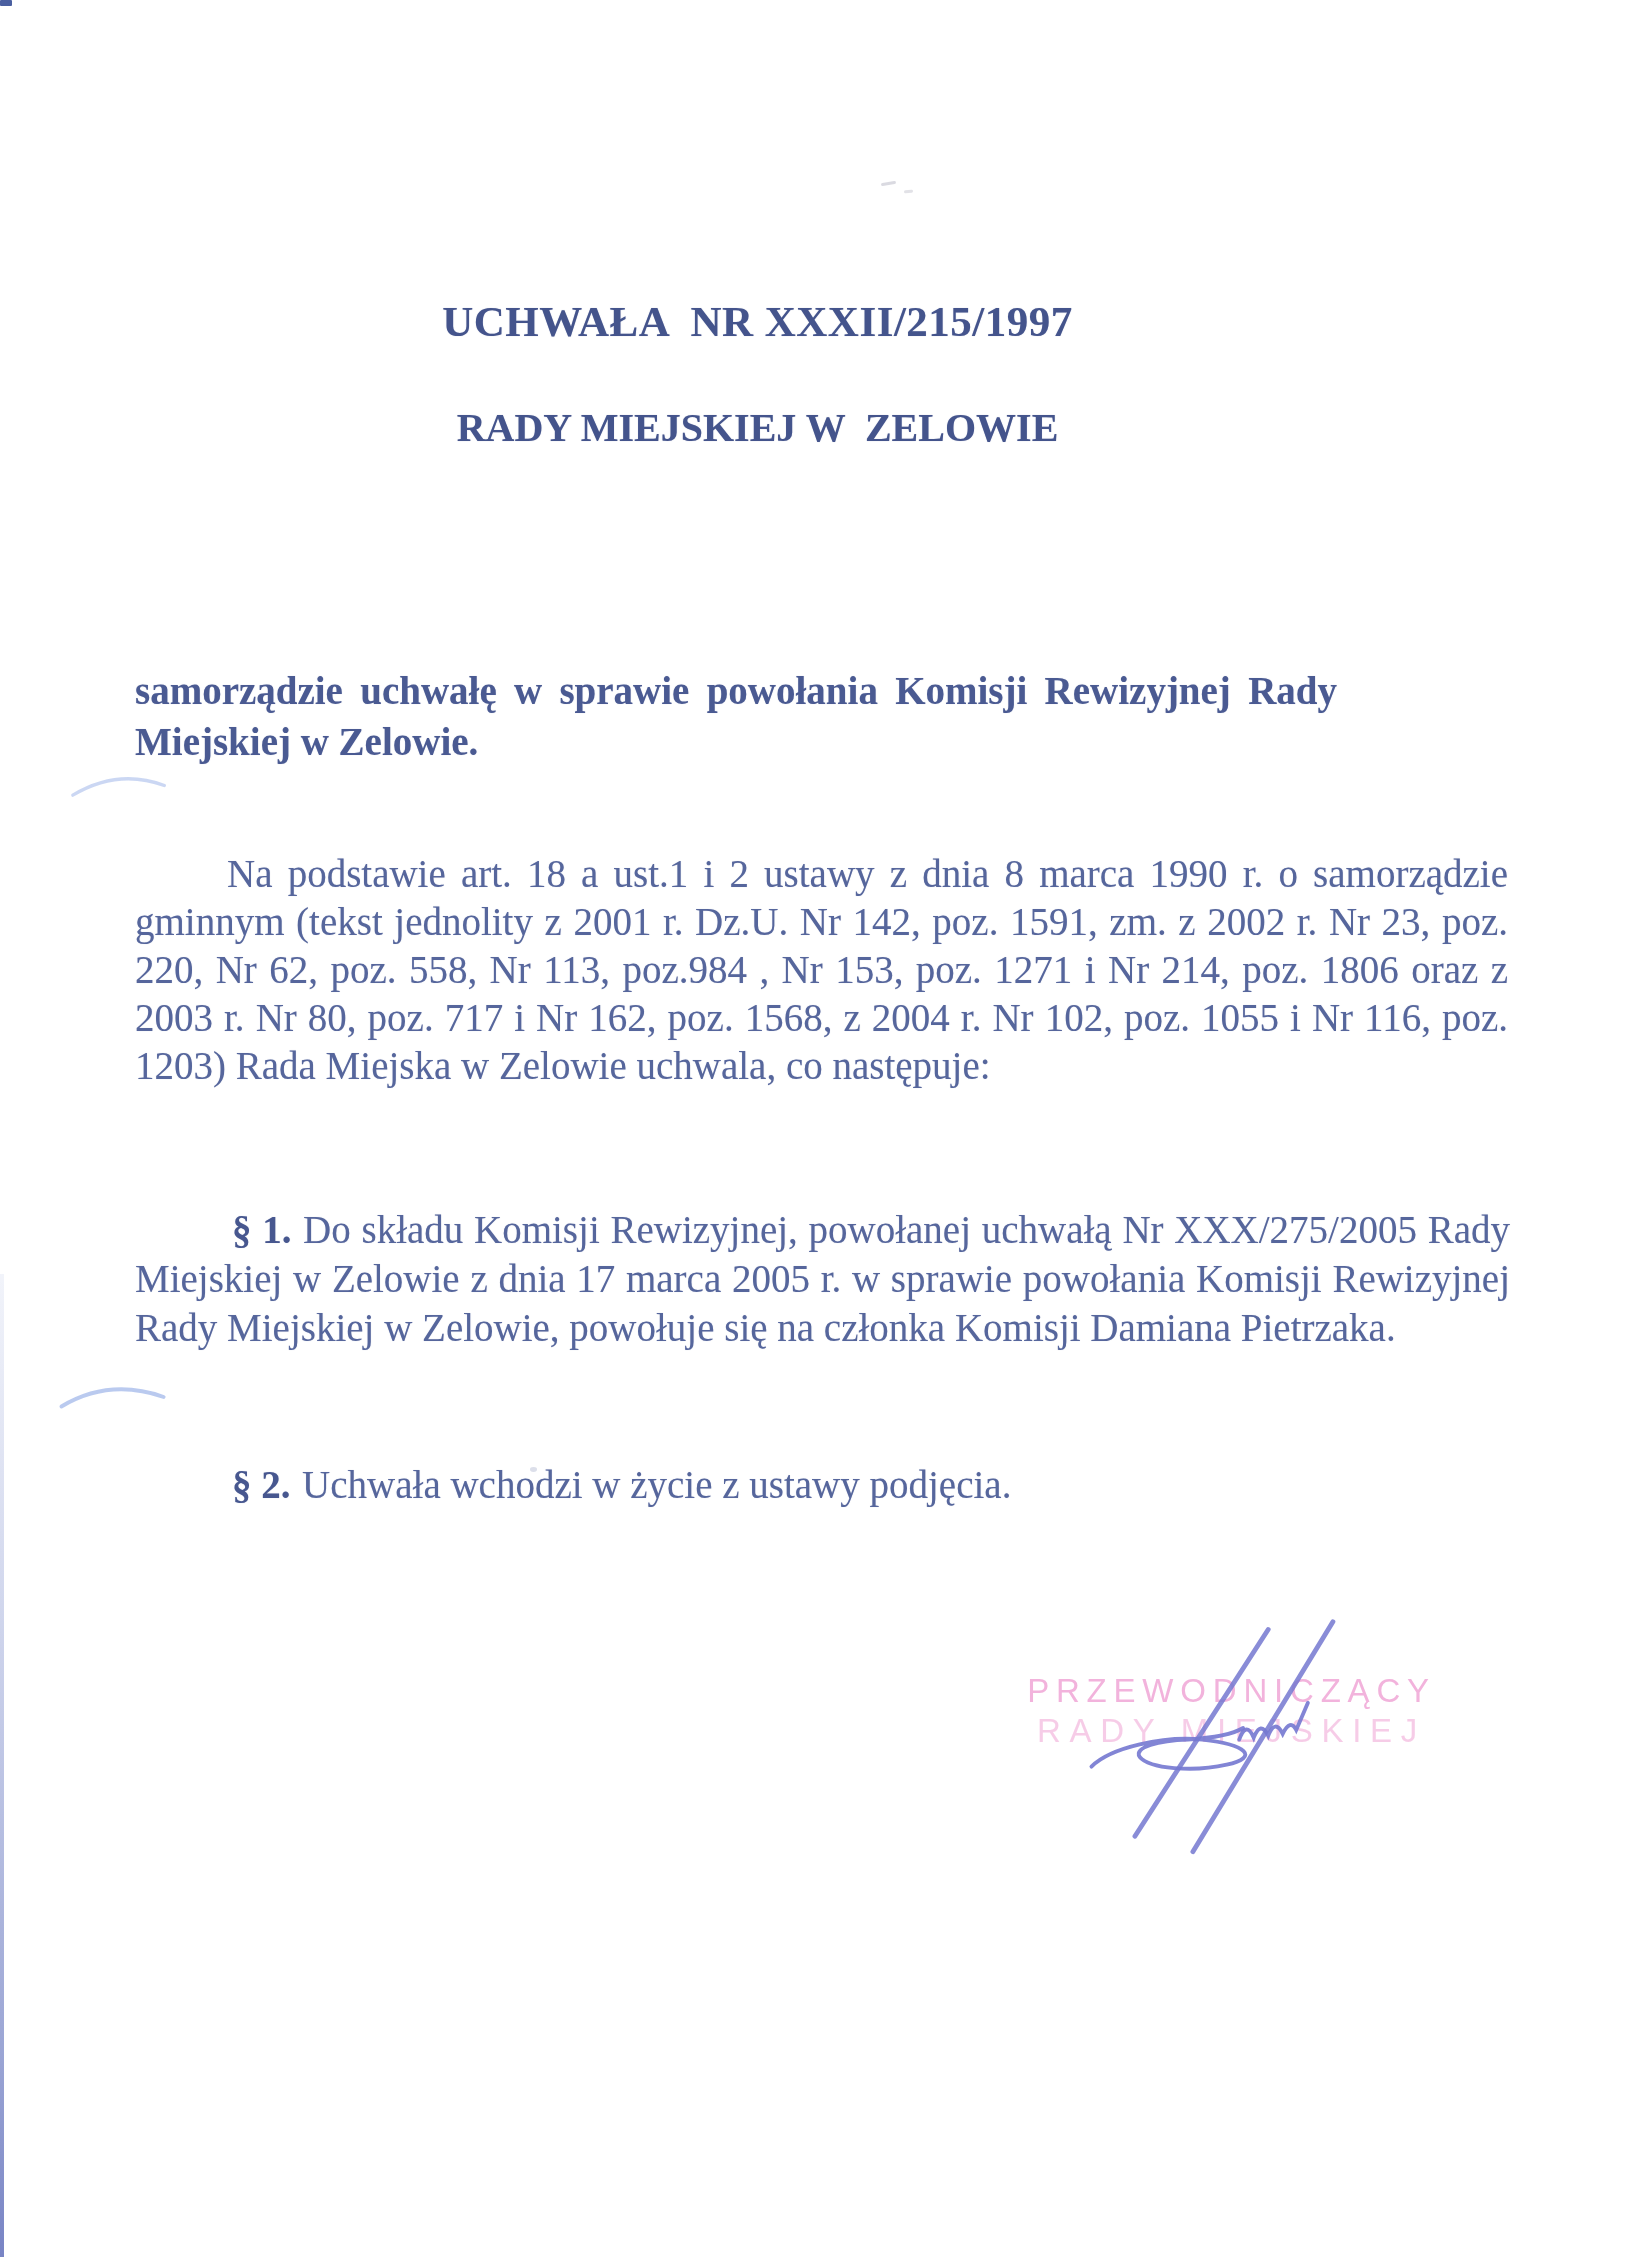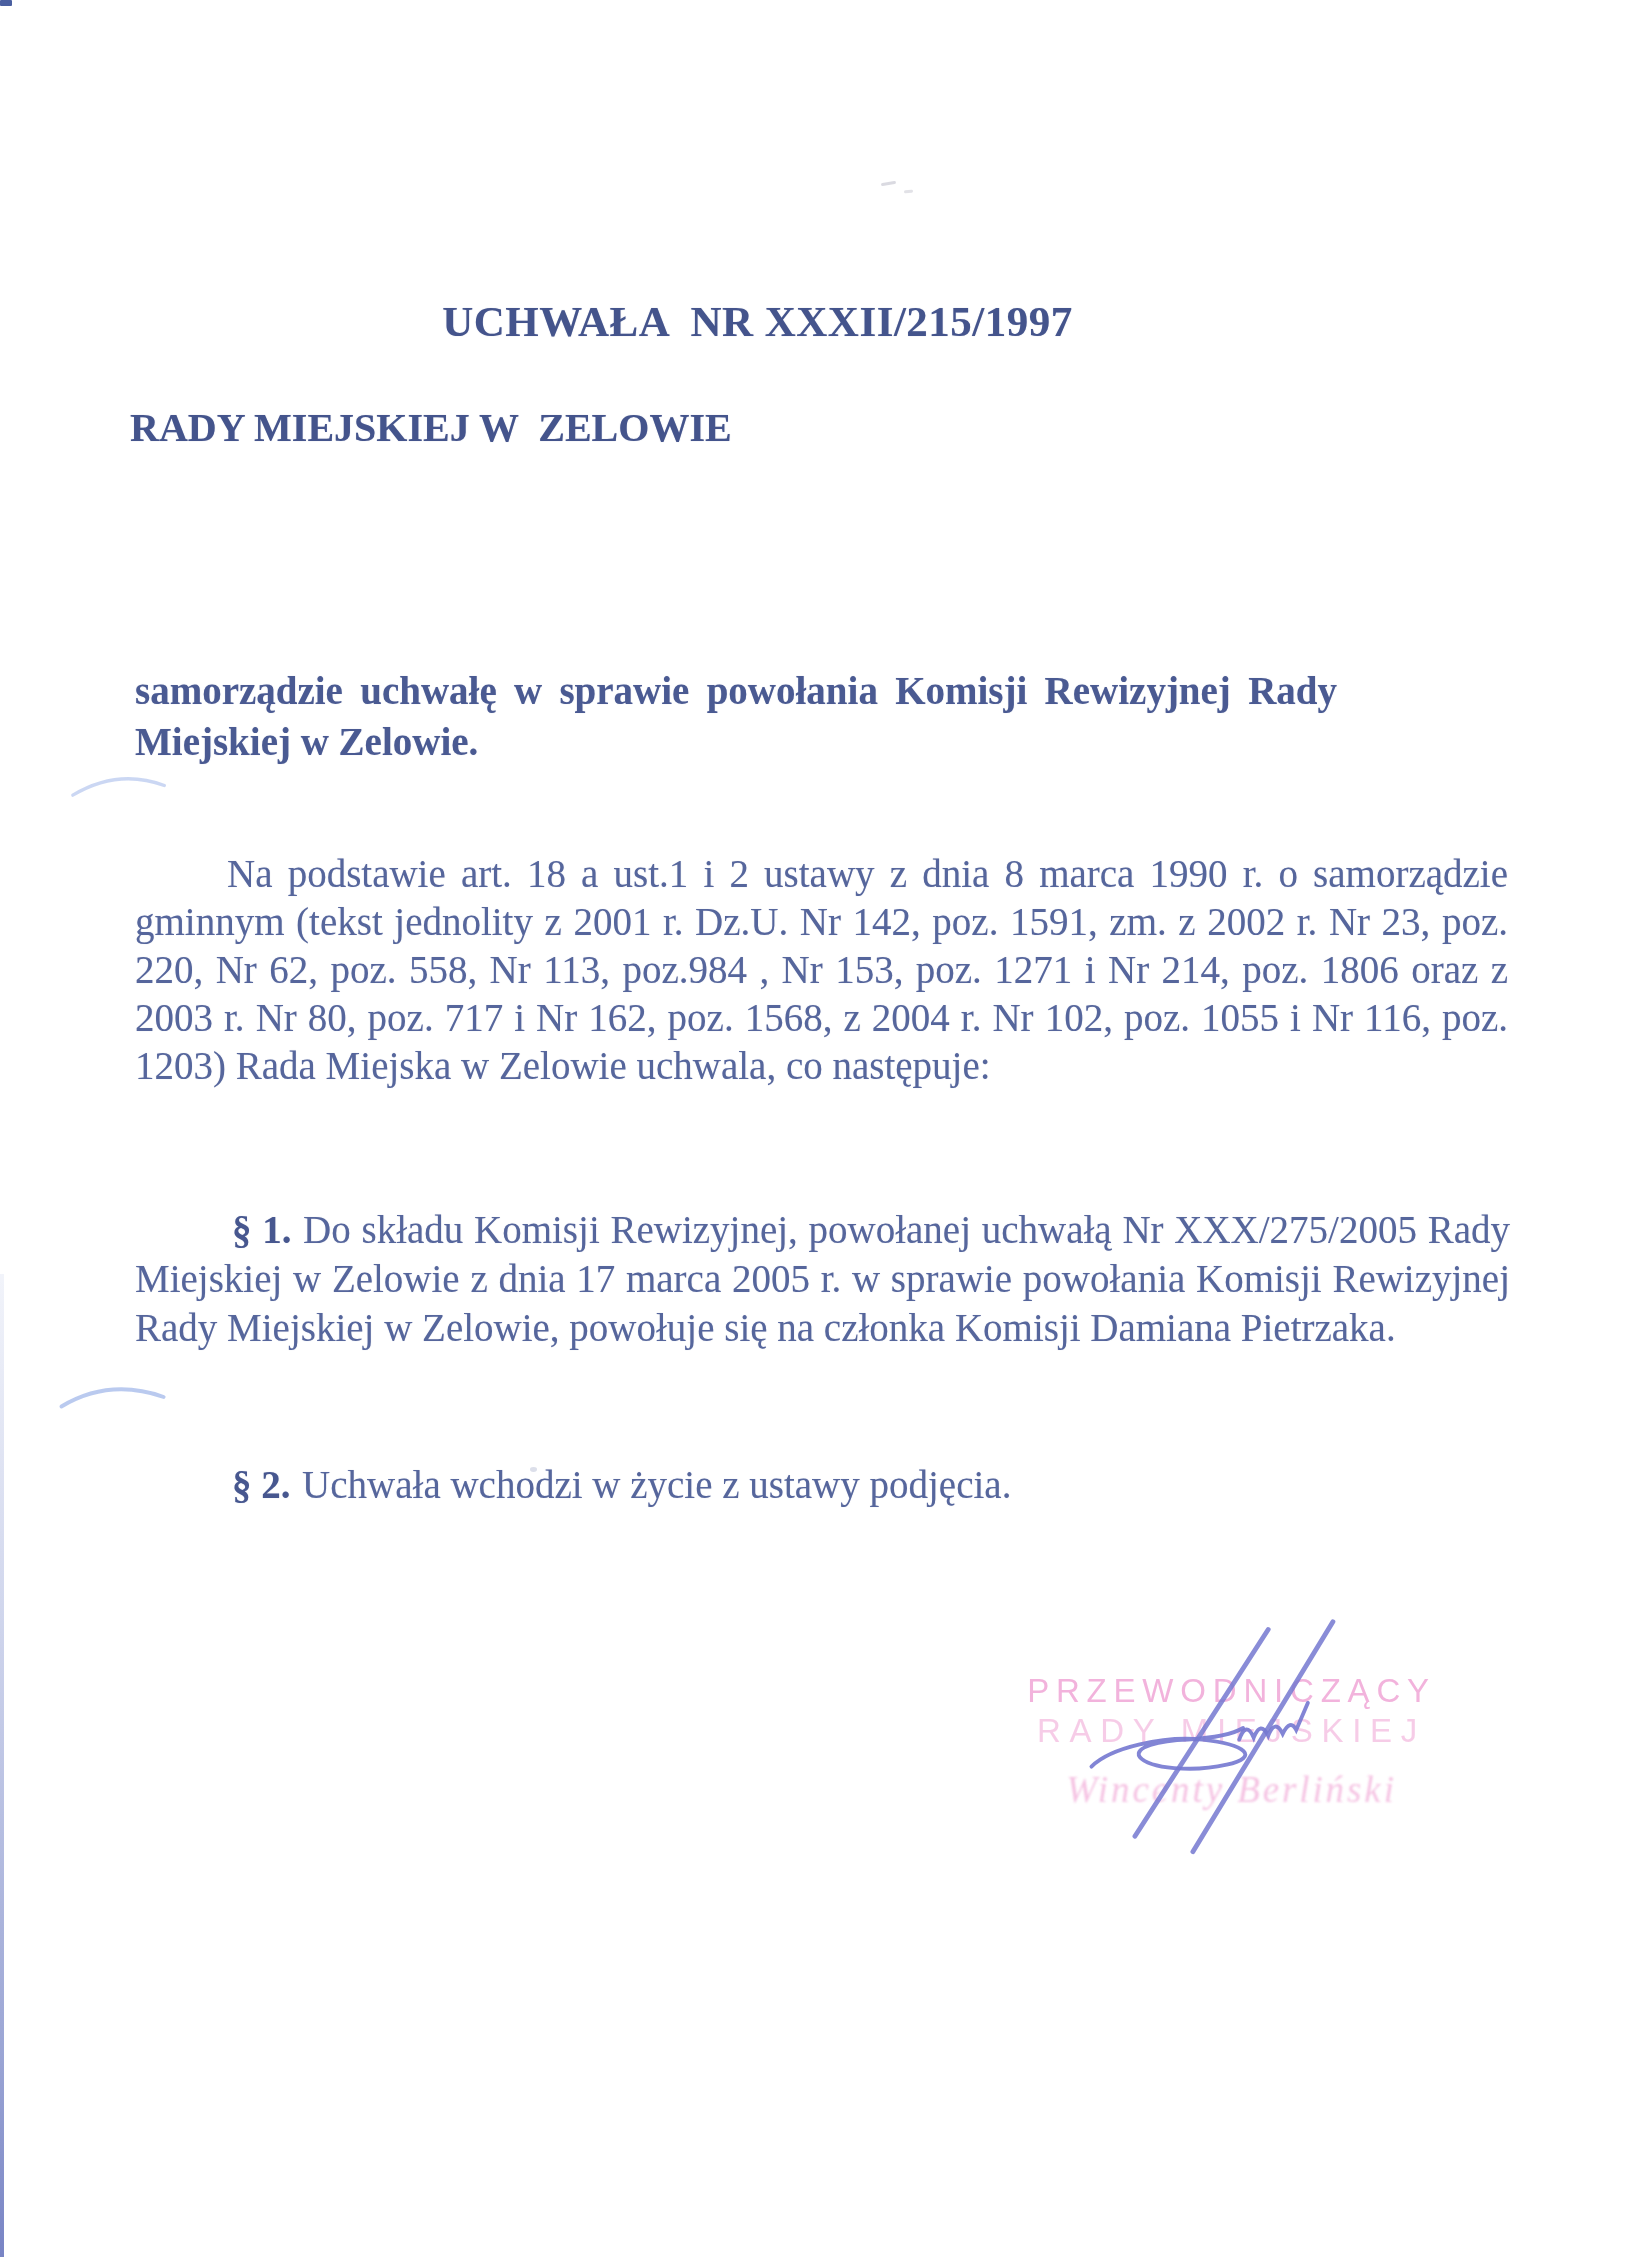--- a/index.html
+++ b/index.html
@@ -22,21 +22,21 @@
     text-align: center;
     font-size: 43px; font-weight: bold;
     color: #44548c;
     letter-spacing: 0.5px;
     white-space: pre-wrap;
     text-shadow: 0 0 1px rgba(68,84,140,0.35);
   }
   .council-line {
     position: absolute;
     left: 130px; top: 404px; width: 1255px;
-    text-align: left;
+    text-align: center;
     font-size: 40px; font-weight: bold;
     color: #44548c;
     white-space: pre-wrap;
     text-shadow: 0 0 1px rgba(68,84,140,0.35);
   }
   .date-line {
     position: absolute;
     left: 130px; top: 450px; width: 1255px;
     text-align: center;
     font-size: 39px; font-weight: bold;
@@ -166,21 +166,20 @@
 
   <p class="legal-basis-para">Na podstawie art. 18 a ust.1 i 2 ustawy z dnia 8 marca 1990 r. o samorządzie gminnym (tekst jednolity z 2001 r. Dz.U. Nr 142, poz. 1591, zm. z 2002 r. Nr 23, poz. 220, Nr 62, poz. 558, Nr 113, poz.984 , Nr 153, poz. 1271 i Nr 214, poz. 1806 oraz z 2003 r. Nr 80, poz. 717 i Nr 162, poz. 1568, z 2004 r. Nr 102, poz. 1055 i Nr 116, poz. 1203) Rada Miejska w Zelowie uchwala, co następuje:</p>
 
   <p class="section-para section-1"><span class="para-number">§ 1.</span><span>Do składu Komisji Rewizyjnej, powołanej uchwałą Nr XXX/275/2005 Rady Miejskiej w Zelowie z dnia 17 marca 2005 r. w sprawie powołania Komisji Rewizyjnej Rady Miejskiej w Zelowie, powołuje się na członka Komisji Damiana Pietrzaka.</span></p>
 
   <p class="section-para section-2"><span class="para-number">§ 2.</span><span>Uchwała wchodzi w życie z ustawy podjęcia.</span></p>
 
   <div class="signature-block">
     <div class="stamp-text stamp-line1">PRZEWODNICZĄCY</div>
     <div class="stamp-text stamp-line2">RADY MIEJSKIEJ</div>
-    <div class="stamp-name">Wincenty Berliński</div>
     <svg class="signature-svg" width="425" height="319" viewBox="0 0 440 330">
       <path d="M 75 190 C 95 170, 150 158, 190 162 C 235 167, 250 180, 215 188 C 180 196, 135 192, 125 180 C 118 170, 145 163, 175 162 C 205 160, 222 156, 232 150" stroke="#7478d0" stroke-width="4" fill="none" stroke-linecap="round" opacity="0.9"></path>
       <path d="M 228 162 q 7 -20 15 -2 q 7 -18 15 -2 q 7 -18 15 -2 q 8 -16 14 -4 l 12 -28" stroke="#7478d0" stroke-width="4" fill="none" stroke-linecap="round" opacity="0.9"></path>
       <path d="M 120 262 L 258 48" stroke="#7478d0" stroke-width="5" fill="none" stroke-linecap="round" opacity="0.85"></path>
       <path d="M 180 278 L 325 40" stroke="#7478d0" stroke-width="5" fill="none" stroke-linecap="round" opacity="0.85"></path>
     </svg>
   </div>
 
   <div class="artifact edge-strip"></div>
   <div class="artifact corner-mark"></div>

